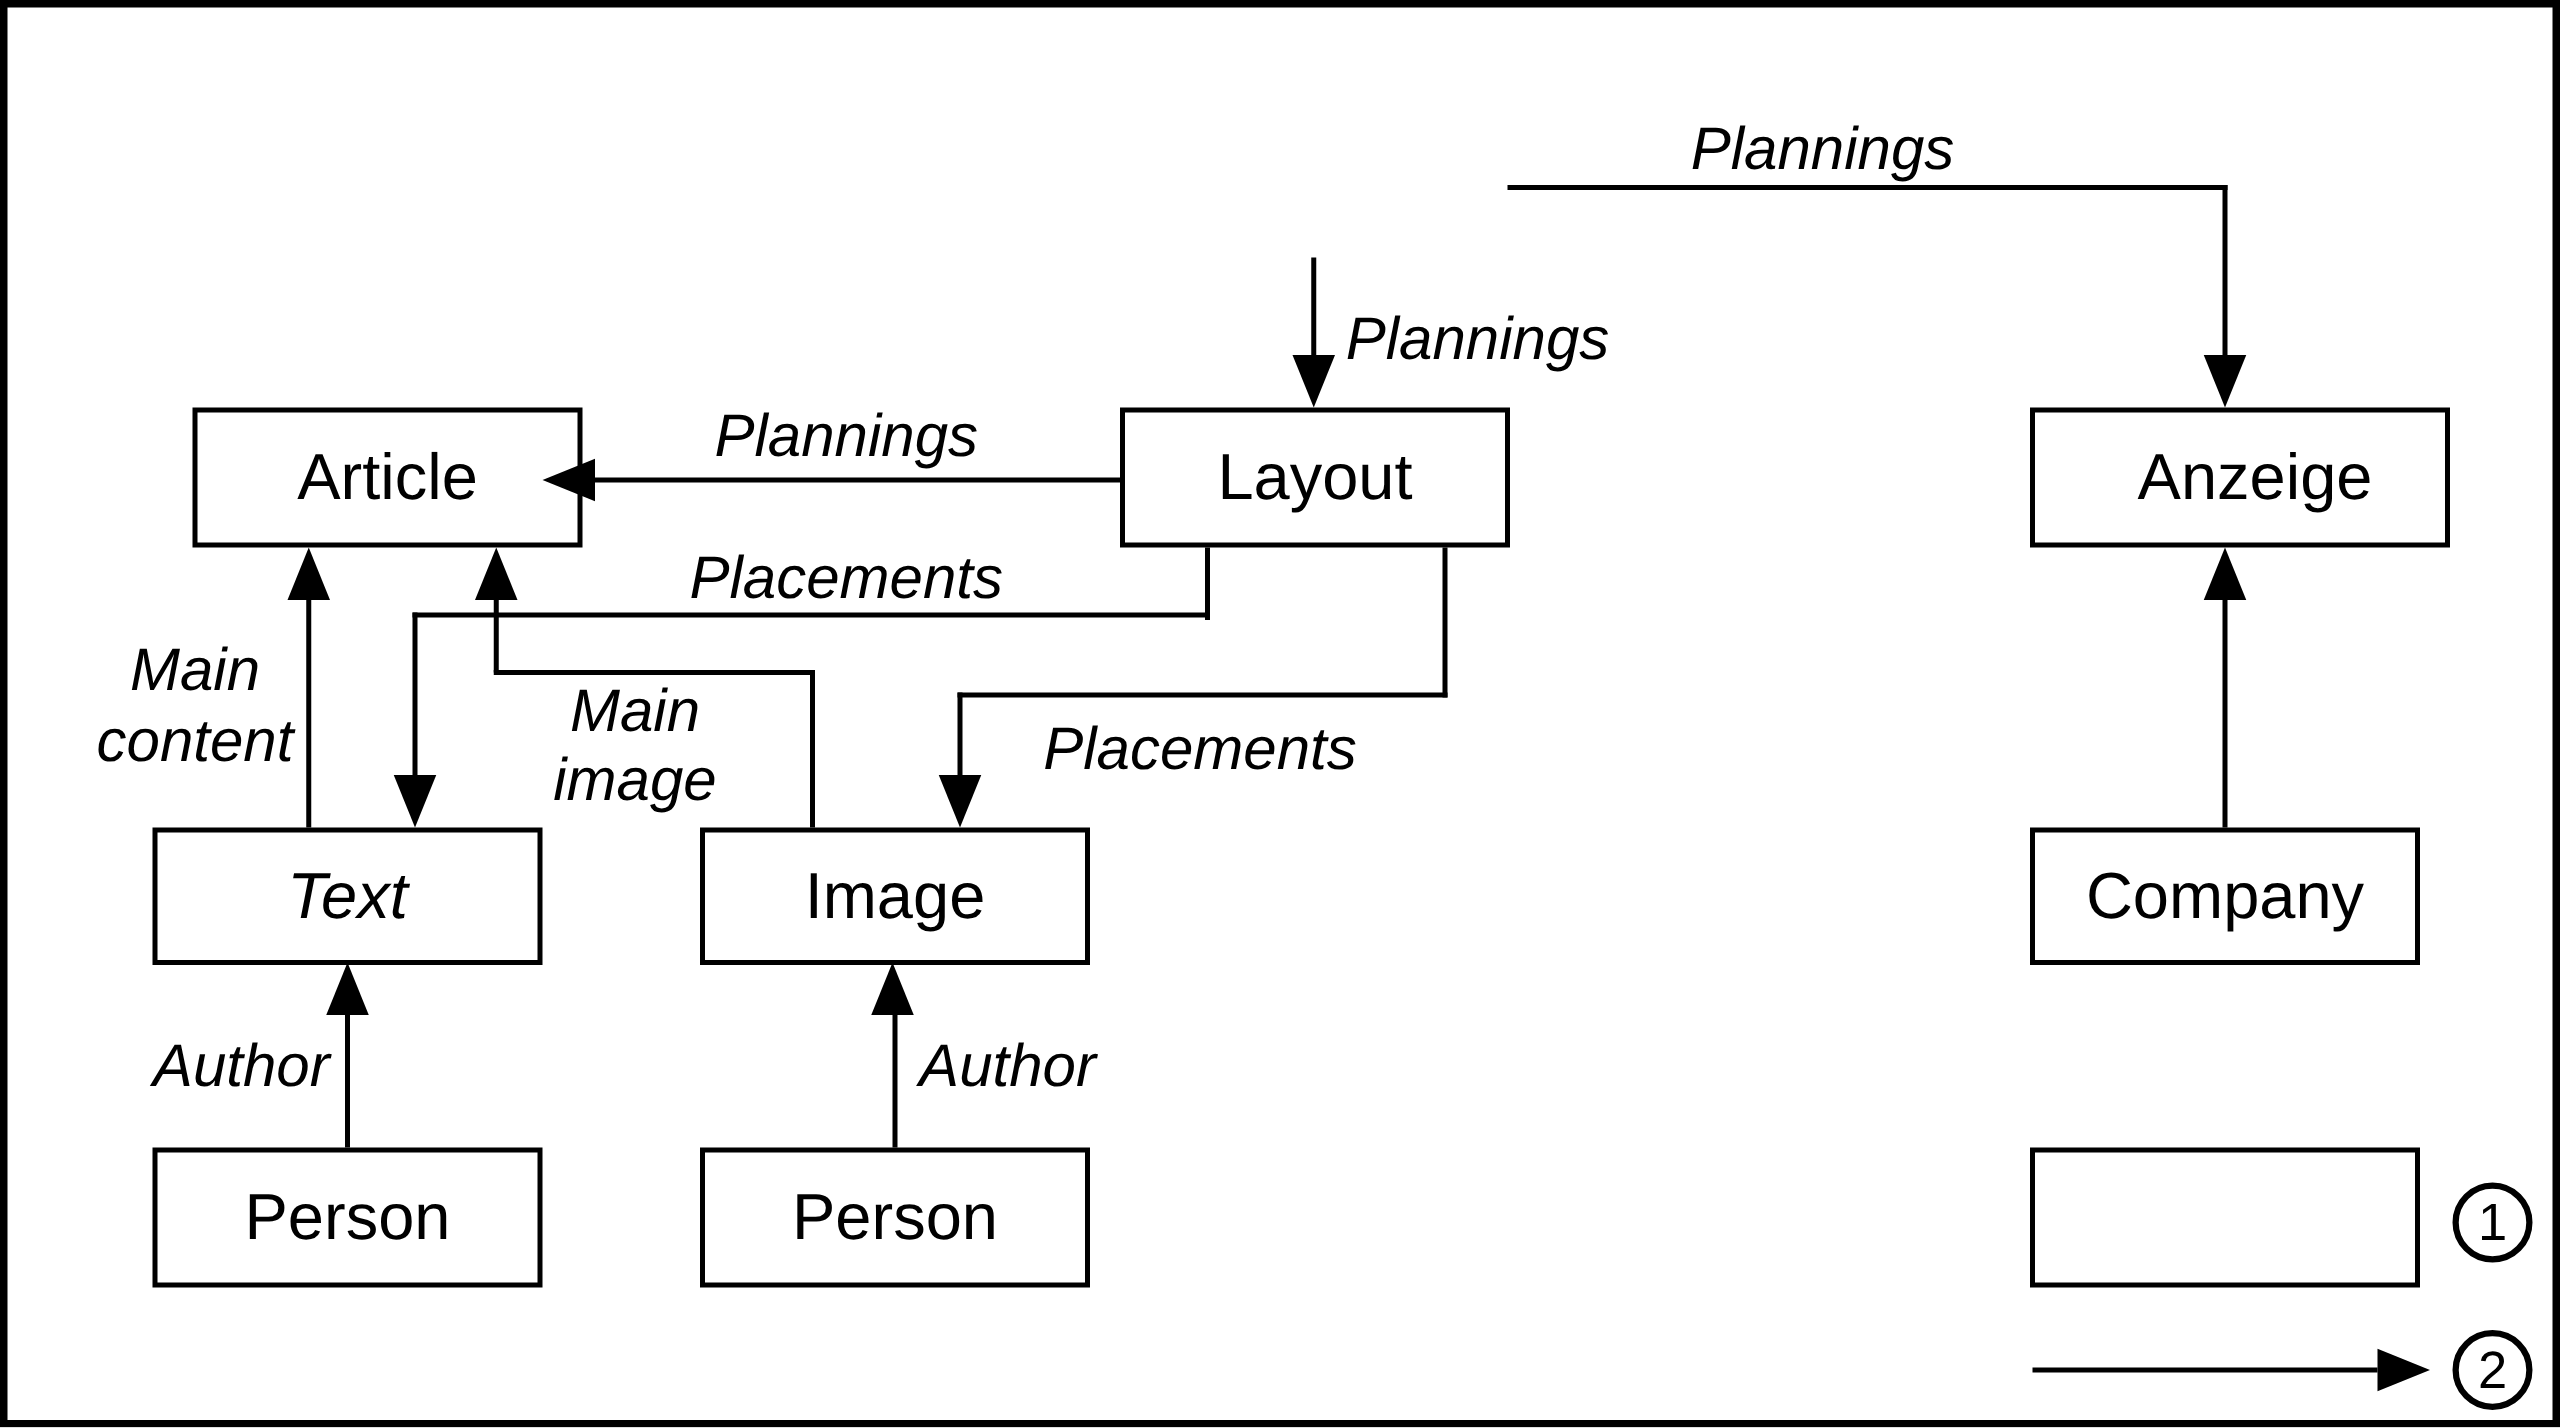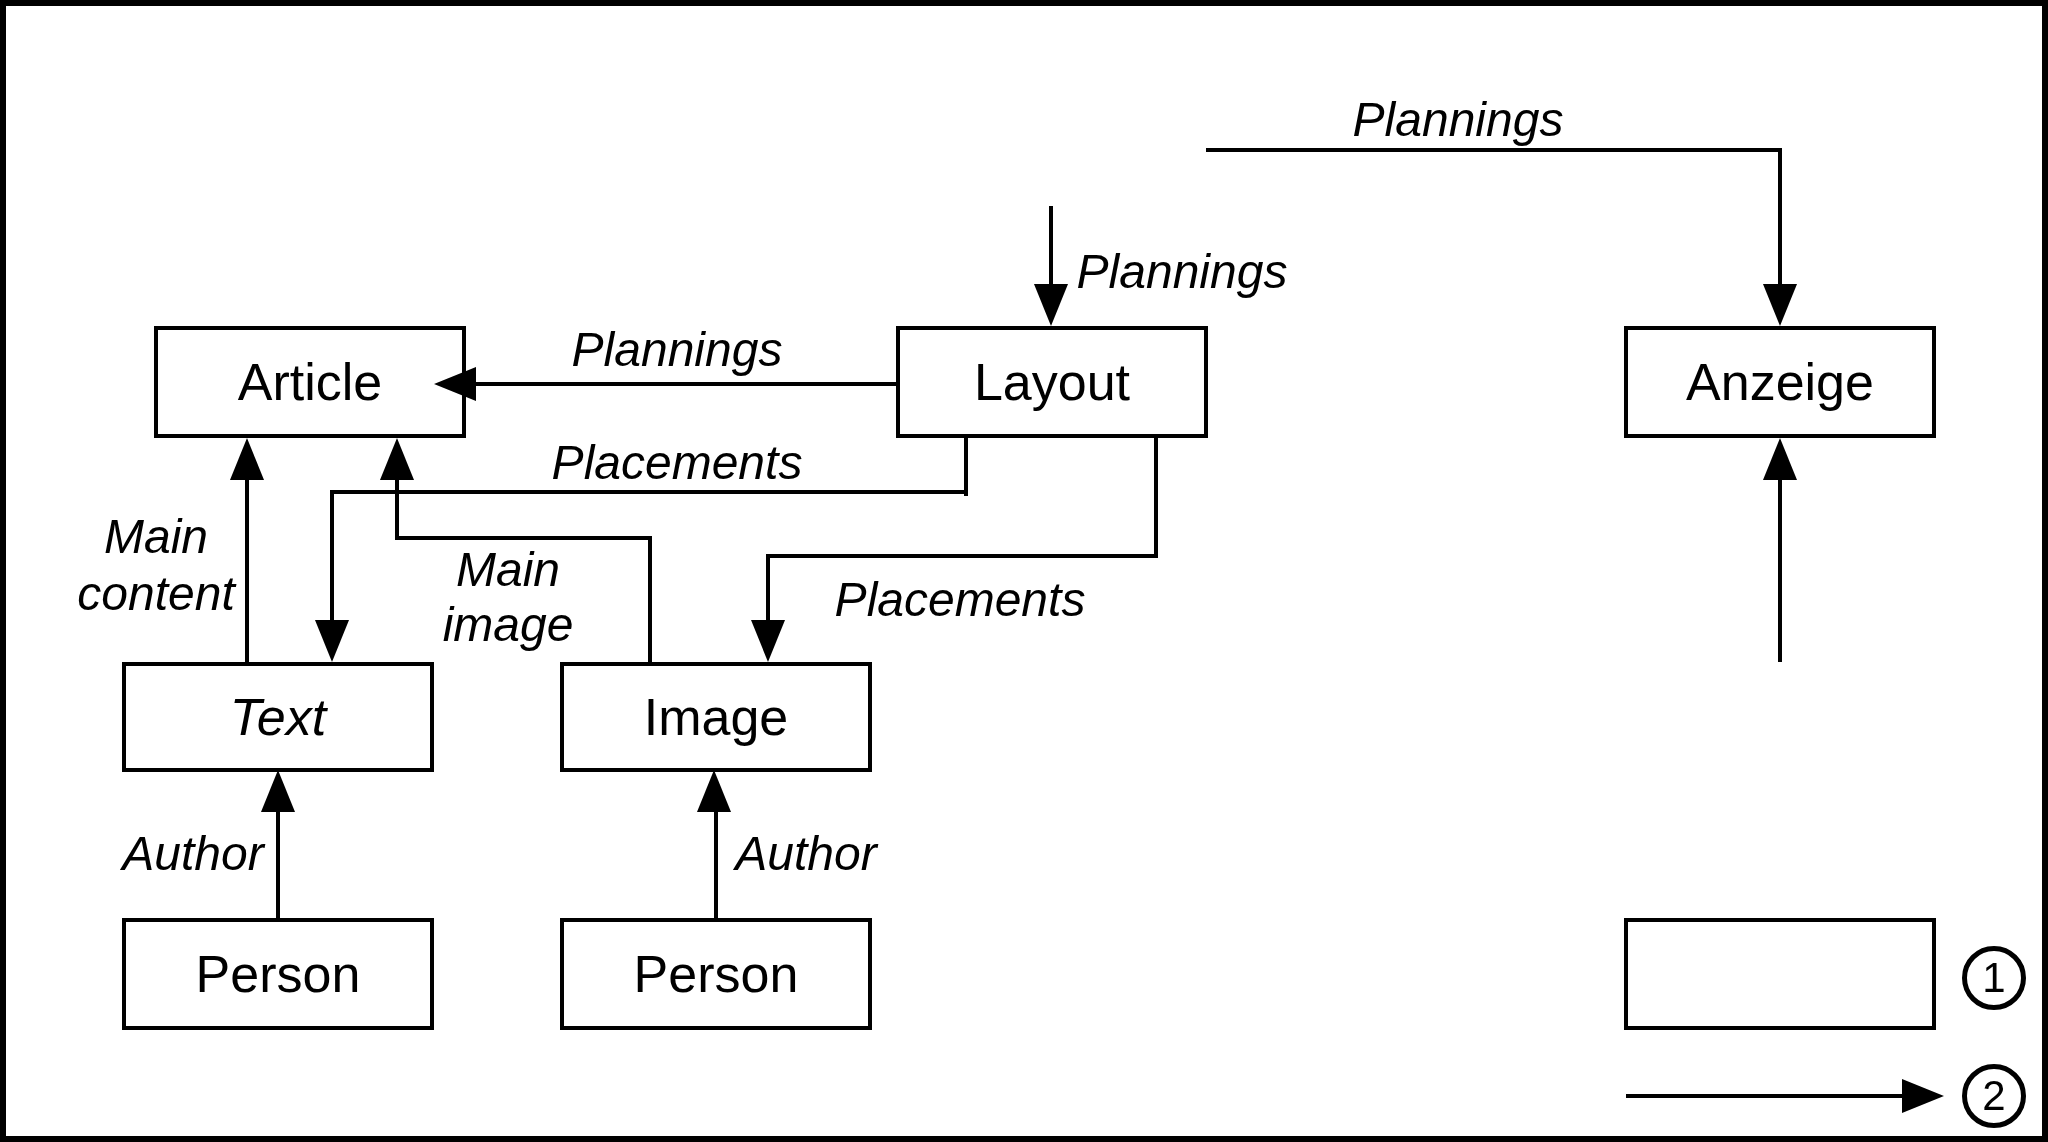--- a/index.html
+++ b/index.html
@@ -65,28 +65,31 @@
 
 <div id="canvas">
   <div id="frame"></div>
 
   <div class="node" style="left:896px; top:326px;">
     <span>Layout</span>
   </div>
   <div class="node" style="left:122px; top:326px;margin-left:32px;">
     <span>Article</span>
   </div>
-  <div class="node" style="left:1624px; top:326px;">
+  <div class="node" style="left:1624px; top:326px;padding-left:24px;">
     <span>Anzeige</span>
   </div>
   <div class="node row2" style="left:122px; top:662px;font-style:italic;">
     <span>Text</span>
   </div>
   <div class="node row2" style="left:560px; top:662px;">
     <span>Image</span>
+  </div>
+  <div class="node row2" style="left:1624px; top:662px;">
+    <span>Company</span>
   </div>
   <div class="node" style="left:122px; top:918px;">
     <span>Person</span>
   </div>
   <div class="node" style="left:560px; top:918px;">
     <span>Person</span>
   </div>
 
   <div class="vline" style="left:1049px; top:206px; height:84px;"></div>
   <div class="arr down" style="left:1034px; top:284px;"></div>

